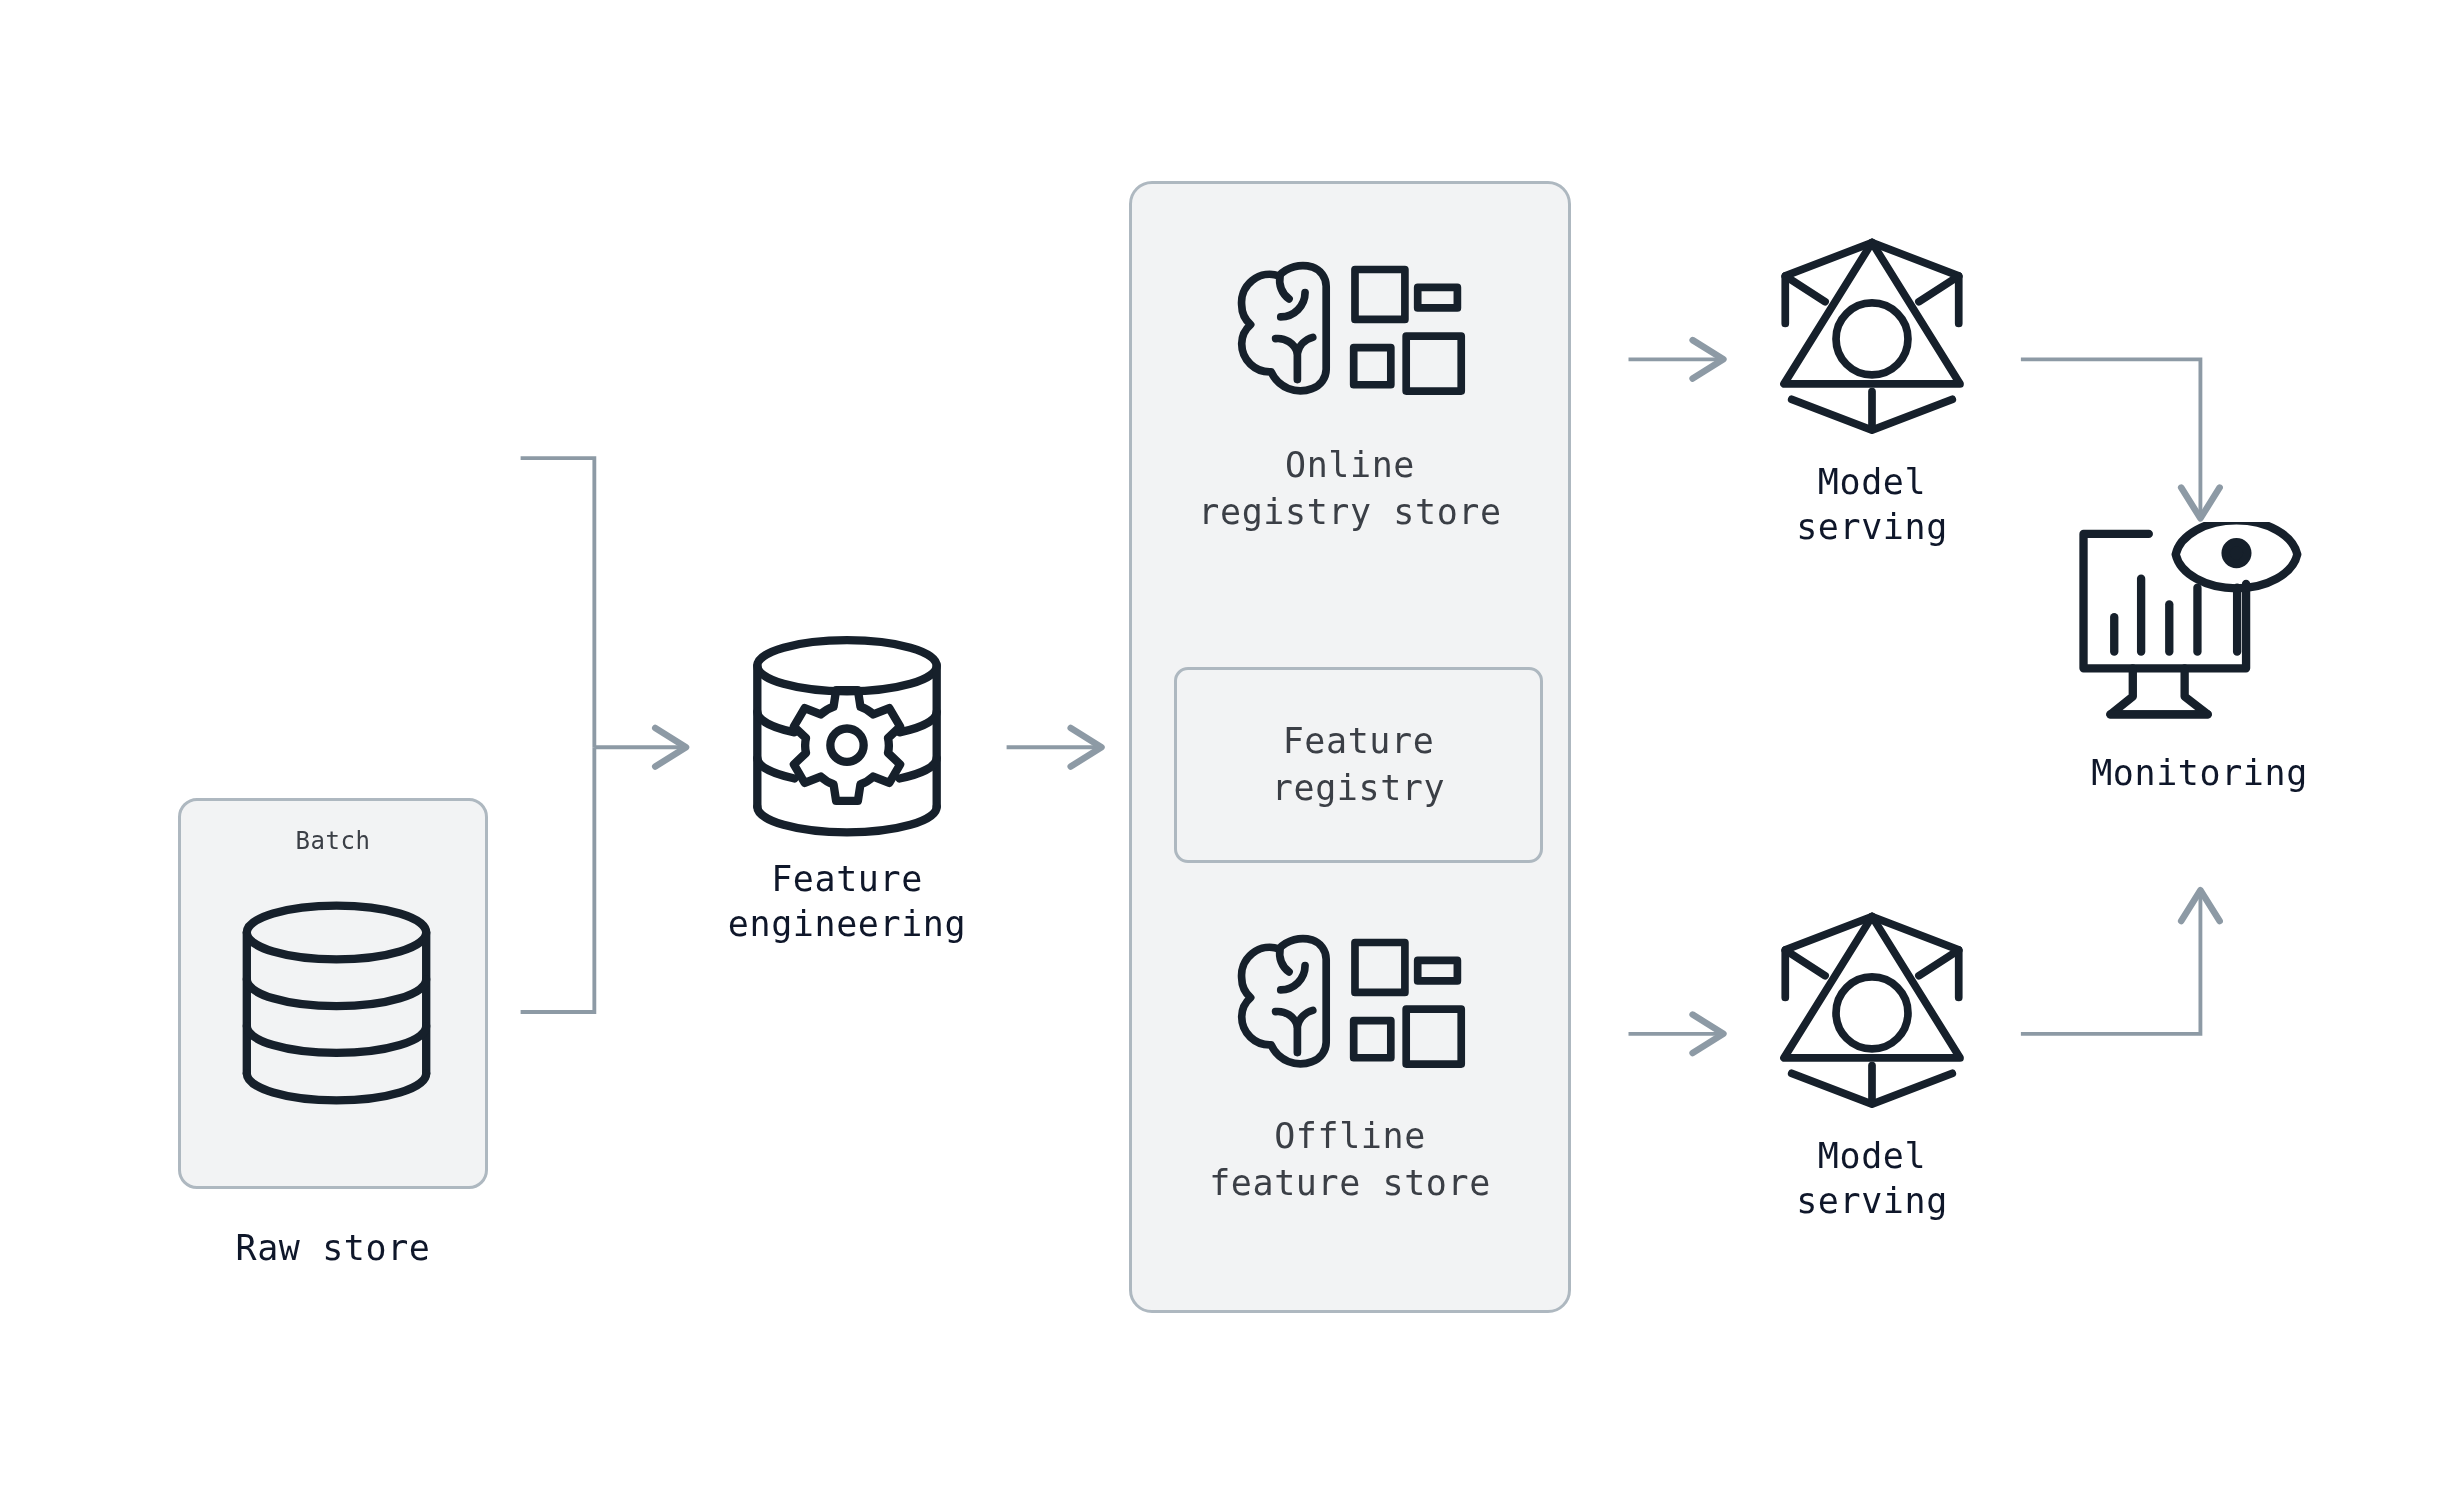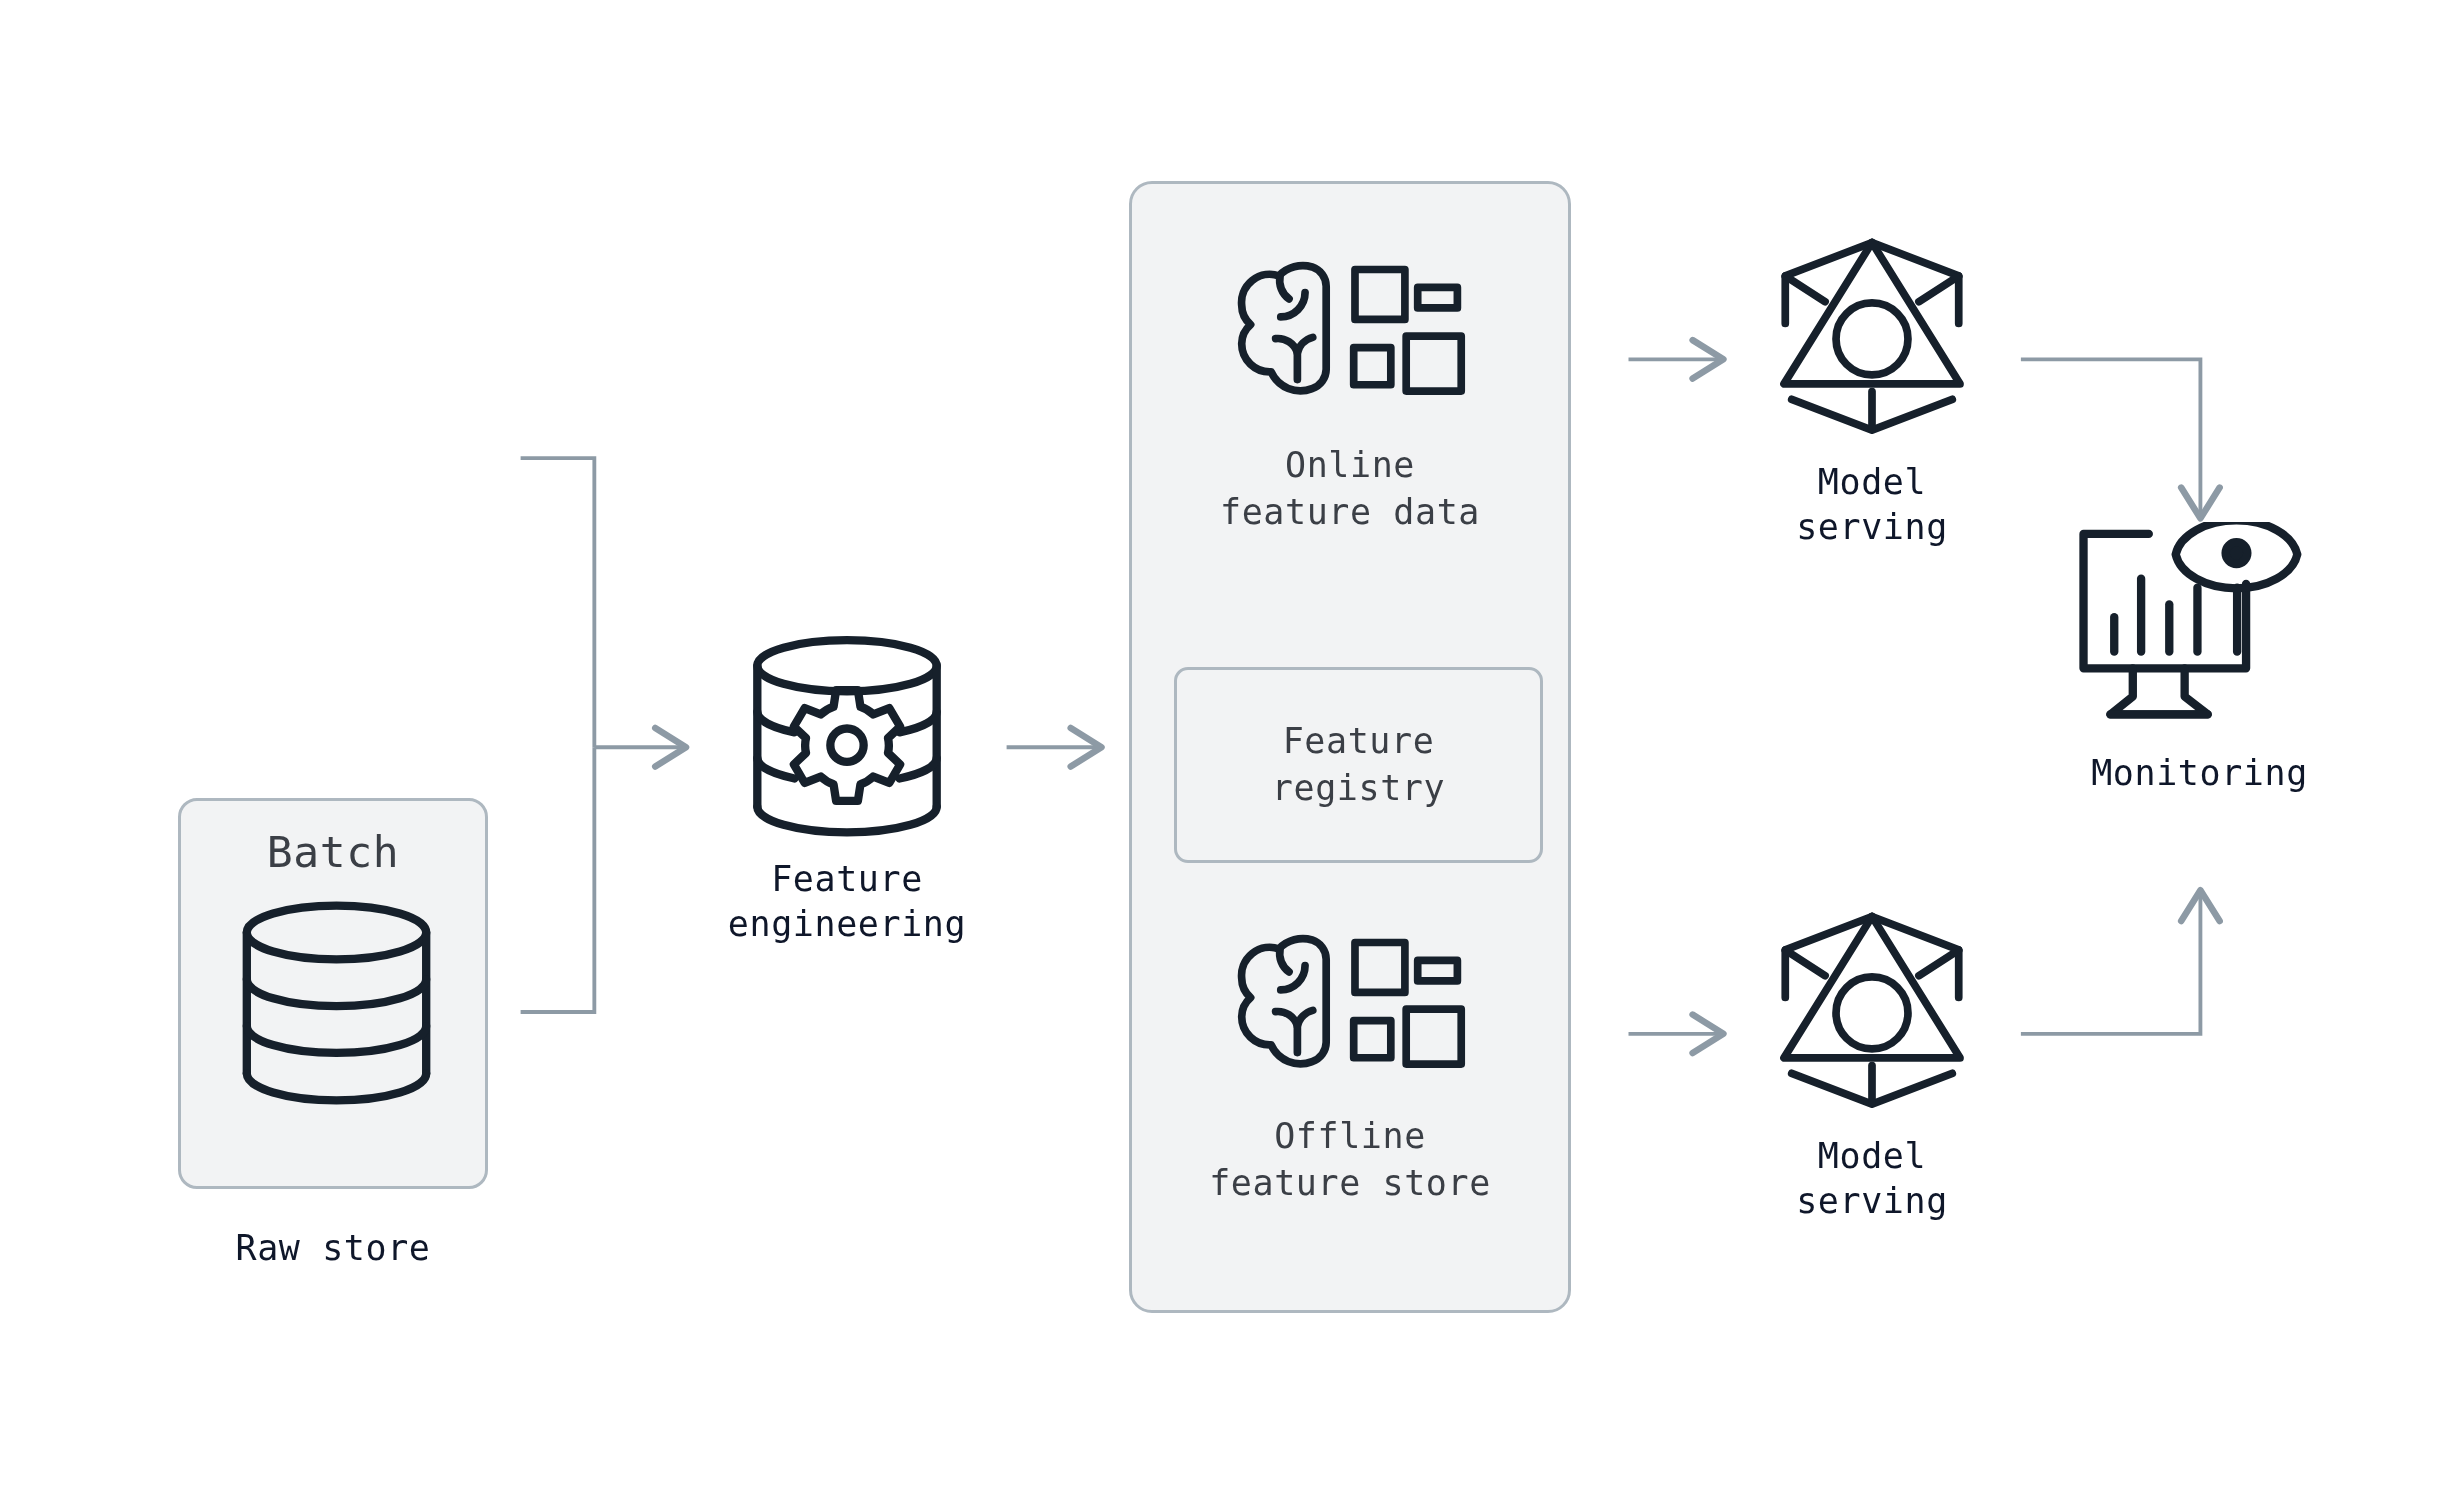--- a/index.html
+++ b/index.html
@@ -4,21 +4,21 @@
 <style>
   html,body{margin:0;padding:0;background:#ffffff;}
   body{font-family:"DejaVu Sans Mono","Liberation Mono",monospace;}
   #stage{position:relative;width:2462px;height:1490px;background:#ffffff;overflow:hidden;}
   #wires{position:absolute;left:0;top:0;width:2462px;height:1490px;}
   .node{position:absolute;display:flex;flex-direction:column;align-items:center;}
   .icon{display:block;}
   .label{margin-top:16.7px;text-align:center;color:#0f172a;font-size:35px;line-height:1.30;letter-spacing:0.6px;white-space:pre-line;font-family:"DejaVu Sans Mono","Liberation Mono",monospace;}
   .panel{position:absolute;background:#f2f3f4;border:3.2px solid #aeb8c0;border-radius:23px;box-sizing:border-box;}
   .batchbox{position:absolute;background:#f2f3f4;border:3.2px solid #aeb8c0;border-radius:19px;box-sizing:border-box;}
-  .batchlabel{position:absolute;width:100%;text-align:center;top:26px;font-size:43px;color:#3b3f46;letter-spacing:0.6px;font-family:"DejaVu Sans Mono","Liberation Mono",monospace;}
+  .batchlabel{position:absolute;width:100%;text-align:center;top:26px;font-size:24px;color:#3b3f46;letter-spacing:0.6px;font-family:"DejaVu Sans Mono","Liberation Mono",monospace;}
   .regbox{position:absolute;background:#f2f3f4;border:3.2px solid #aeb8c0;border-radius:14px;box-sizing:border-box;display:flex;align-items:center;justify-content:center;}
   .reglabel{text-align:center;font-size:35px;line-height:1.33;color:#3b3f46;letter-spacing:0.6px;white-space:pre-line;font-family:"DejaVu Sans Mono","Liberation Mono",monospace;}
   .fslabel{position:absolute;width:100%;text-align:center;font-size:35px;line-height:1.33;color:#3b3f46;letter-spacing:0.6px;white-space:pre-line;font-family:"DejaVu Sans Mono","Liberation Mono",monospace;}
   .fsicon{position:absolute;}
 </style>
 </head>
 <body>
 
 <div id="stage">
 
@@ -92,21 +92,21 @@
         <path d="M96,92 a38,38 0 0 0 38,-38"></path>
         <path d="M88,126 a32,32 0 0 1 34,22 l0,42"></path>
         <path d="M146,124 a34,34 0 0 0 -24,24"></path>
         <rect x="212" y="18" width="78" height="78"></rect>
         <rect x="310" y="46" width="62" height="32"></rect>
         <rect x="210" y="140" width="58" height="58"></rect>
         <rect x="292" y="122" width="86" height="86"></rect>
       </g>
     </svg>
     <div class="fslabel" style="left:0;top:258px;">Online
-feature data</div>
+registry store</div>
 
     <div class="regbox" style="left:42px;top:483px;width:369px;height:196px;">
       <div class="reglabel">Feature
 registry</div>
     </div>
 
     <svg class="fsicon" width="263" height="160" viewBox="0 0 410 250" style="left:87px;top:747px;">
       <g fill="none" stroke="#16202b" stroke-width="12" stroke-linecap="round" stroke-linejoin="round">
         <path d="M145,14 a52,52 0 0 0 -52,14 a44,44 0 0 0 -58,46 a40,40 0 0 0 14,30 a40,40 0 0 0 -14,30 a44,44 0 0 0 46,44 a50,50 0 0 0 64,26 a32,32 0 0 0 22,-30 L167,44 a32,32 0 0 0 -22,-30 Z"></path>
         <path d="M95,28 a36,36 0 0 0 14,36"></path>

